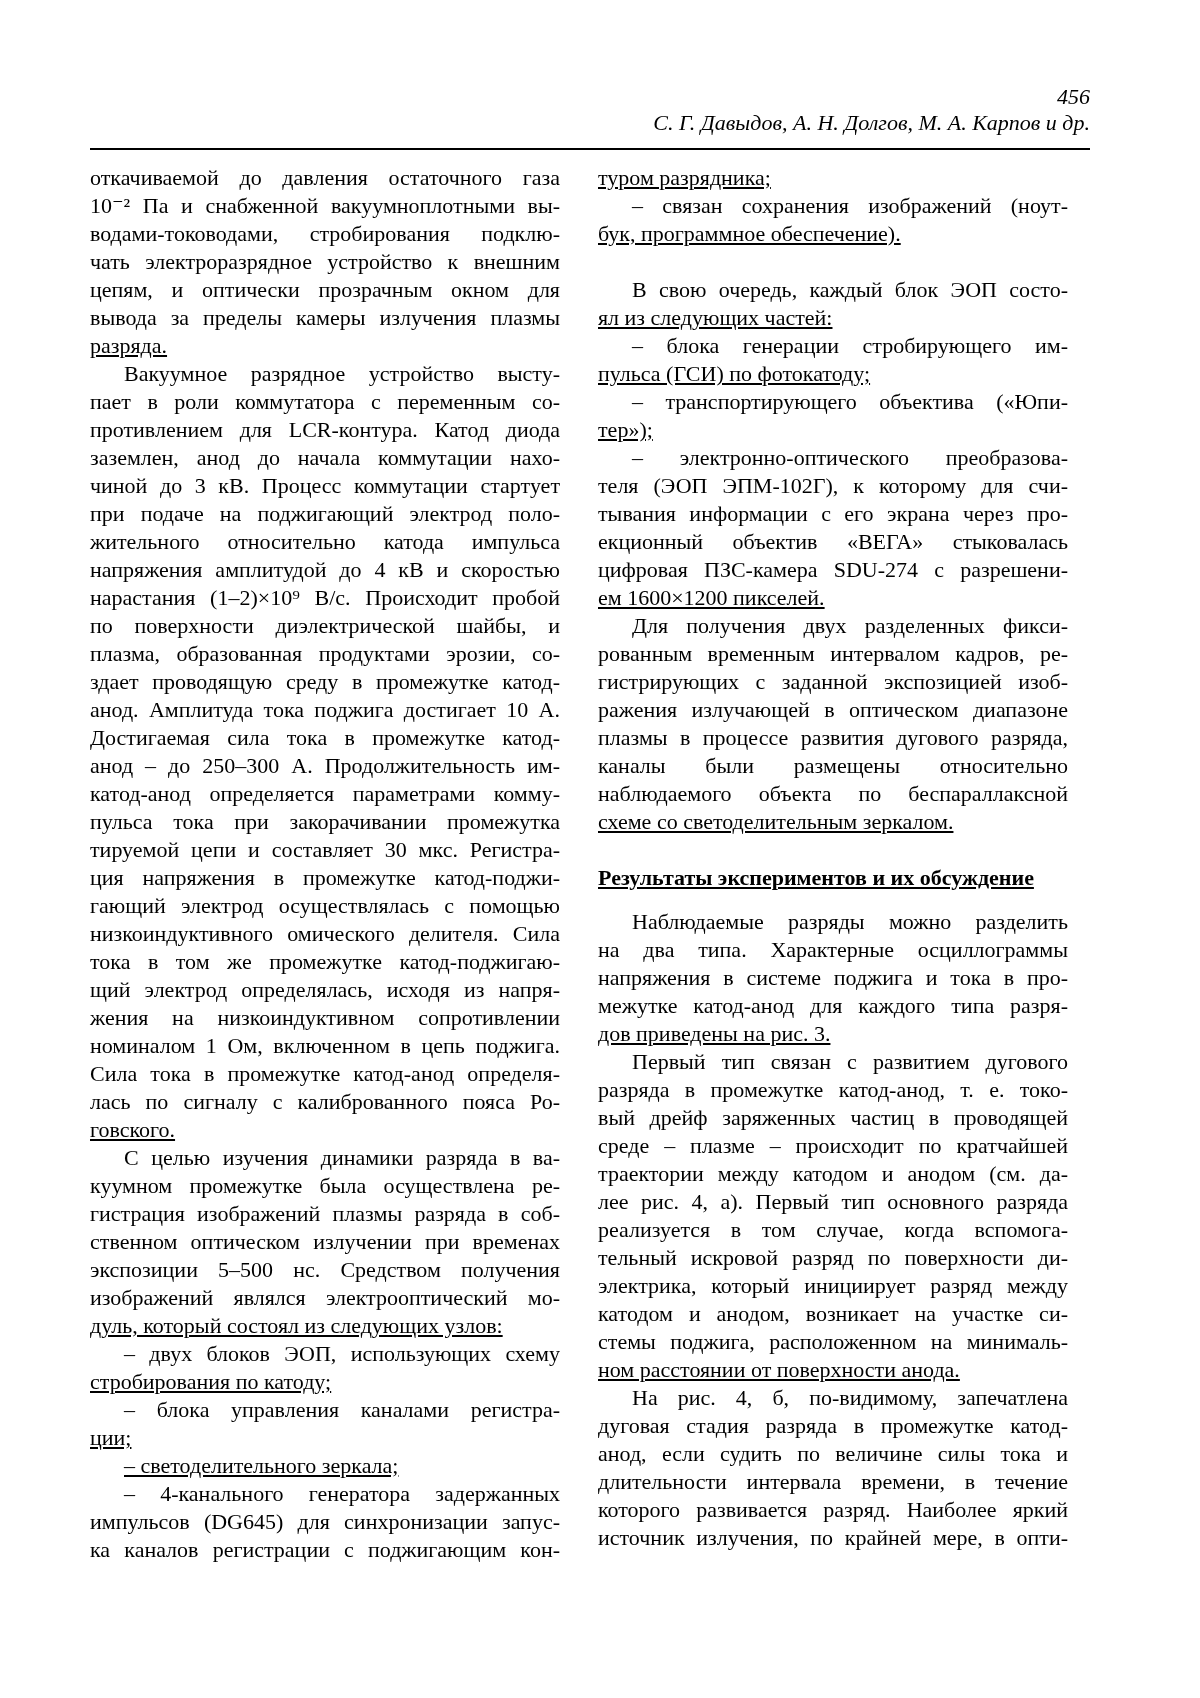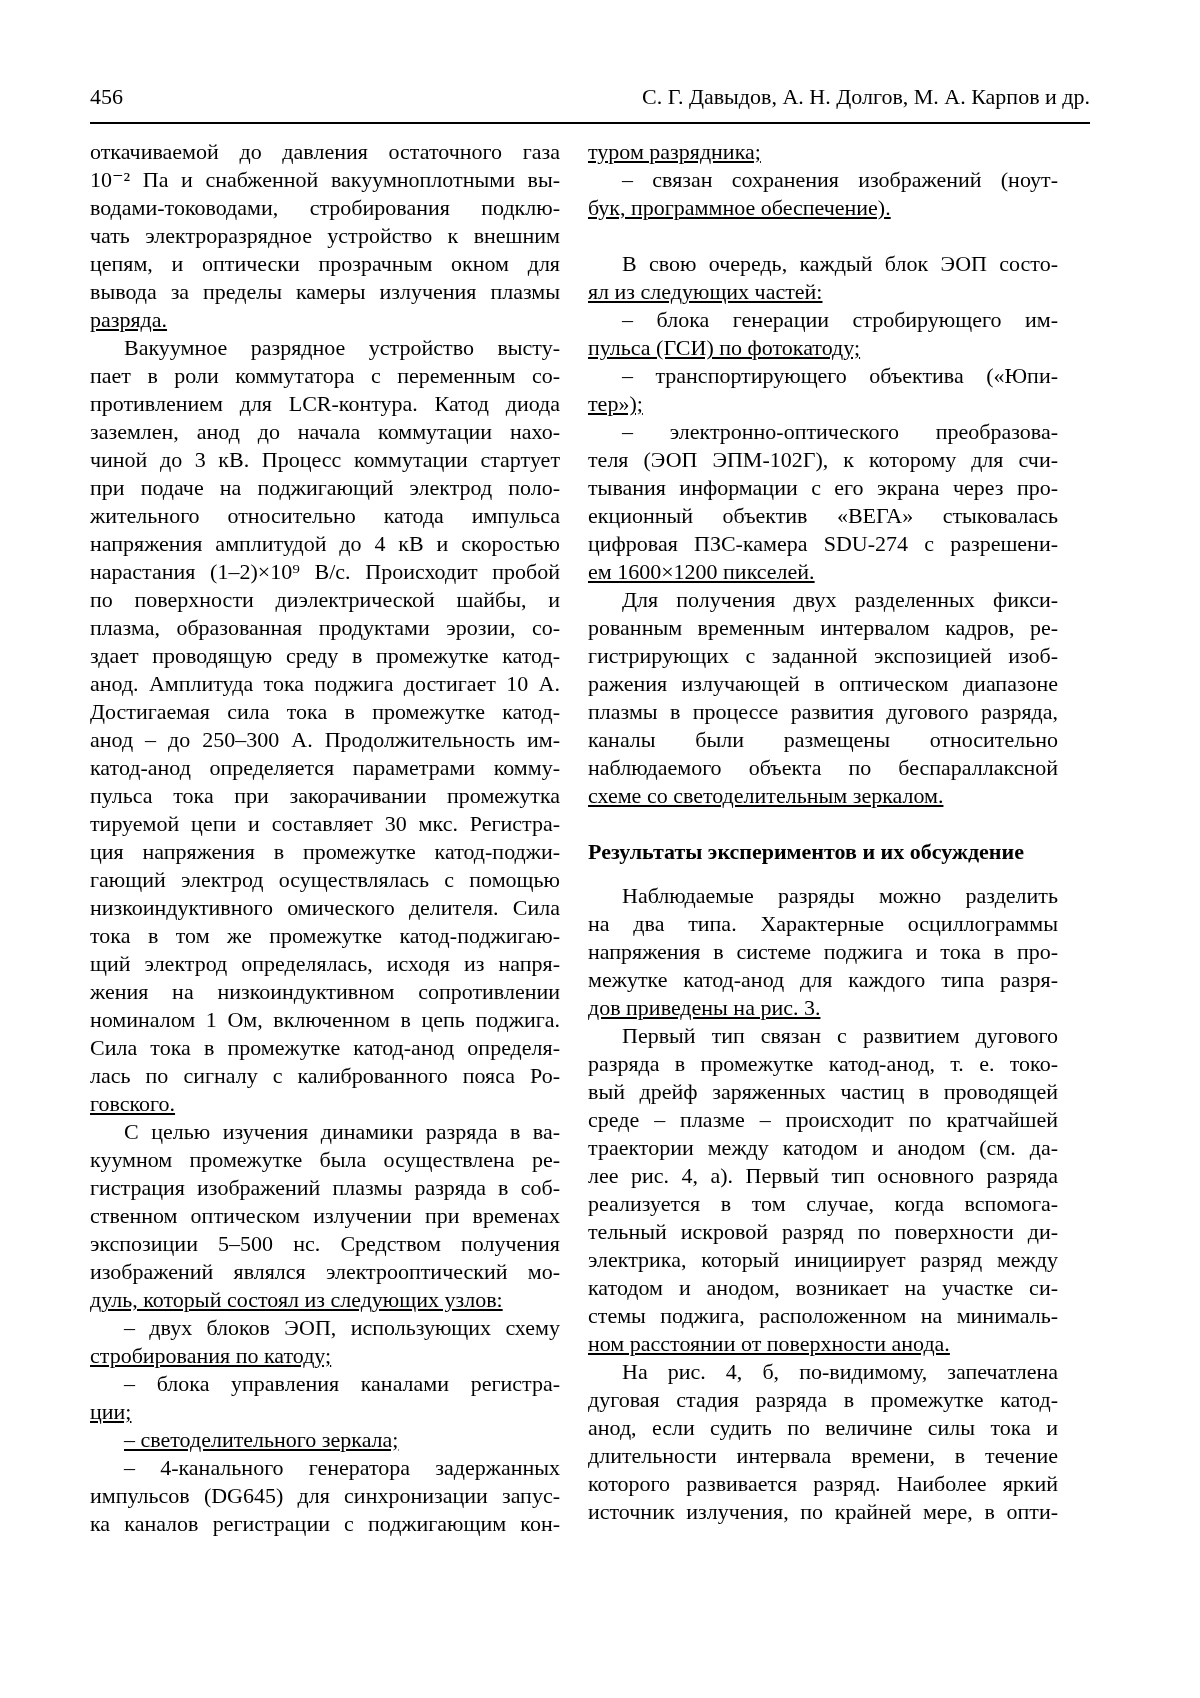--- a/index.html
+++ b/index.html
@@ -9,32 +9,33 @@
     font-family: "Liberation Serif", "DejaVu Serif", serif;
   }
   .page {
     box-sizing: border-box;
     width: 1200px; height: 1698px;
     padding: 84px 110px 0 90px;
     overflow: hidden;
   }
   .header {
     display: flex; justify-content: space-between; align-items: flex-end;
-    font-size: 22px; line-height: 26px;
+    font-style: italic; font-size: 22px; line-height: 26px; flex-direction: column;
   }
   .rule { margin-top: 12px; border-bottom: 2.5px solid #000; height: 0; }
-  .cols { display: flex; gap: 28px; margin-top: 14px; }
+  .cols { display: flex; gap: 38px; margin-top: 14px; }
   .col { width: 470px; font-size: 22px; line-height: 28px; }
   .ln { text-align: justify; text-align-last: justify; }
   .ln.nj { text-align-last: left; text-decoration: underline; }
   .ln.ind { text-indent: 34px; }
   .spacer { height: 28px; }
   .heading {
     font-weight: bold; font-size: 22px; line-height: 28px;
     margin: 28px 0 16px 0;
+    text-decoration: underline;
   }
 </style>
 </head>
 <body>
 
 <div class="page">
   <div class="header">
     <span>456</span>
     <span>С. Г. Давыдов, А. Н. Долгов, М. А. Карпов и др.</span>
   </div>

